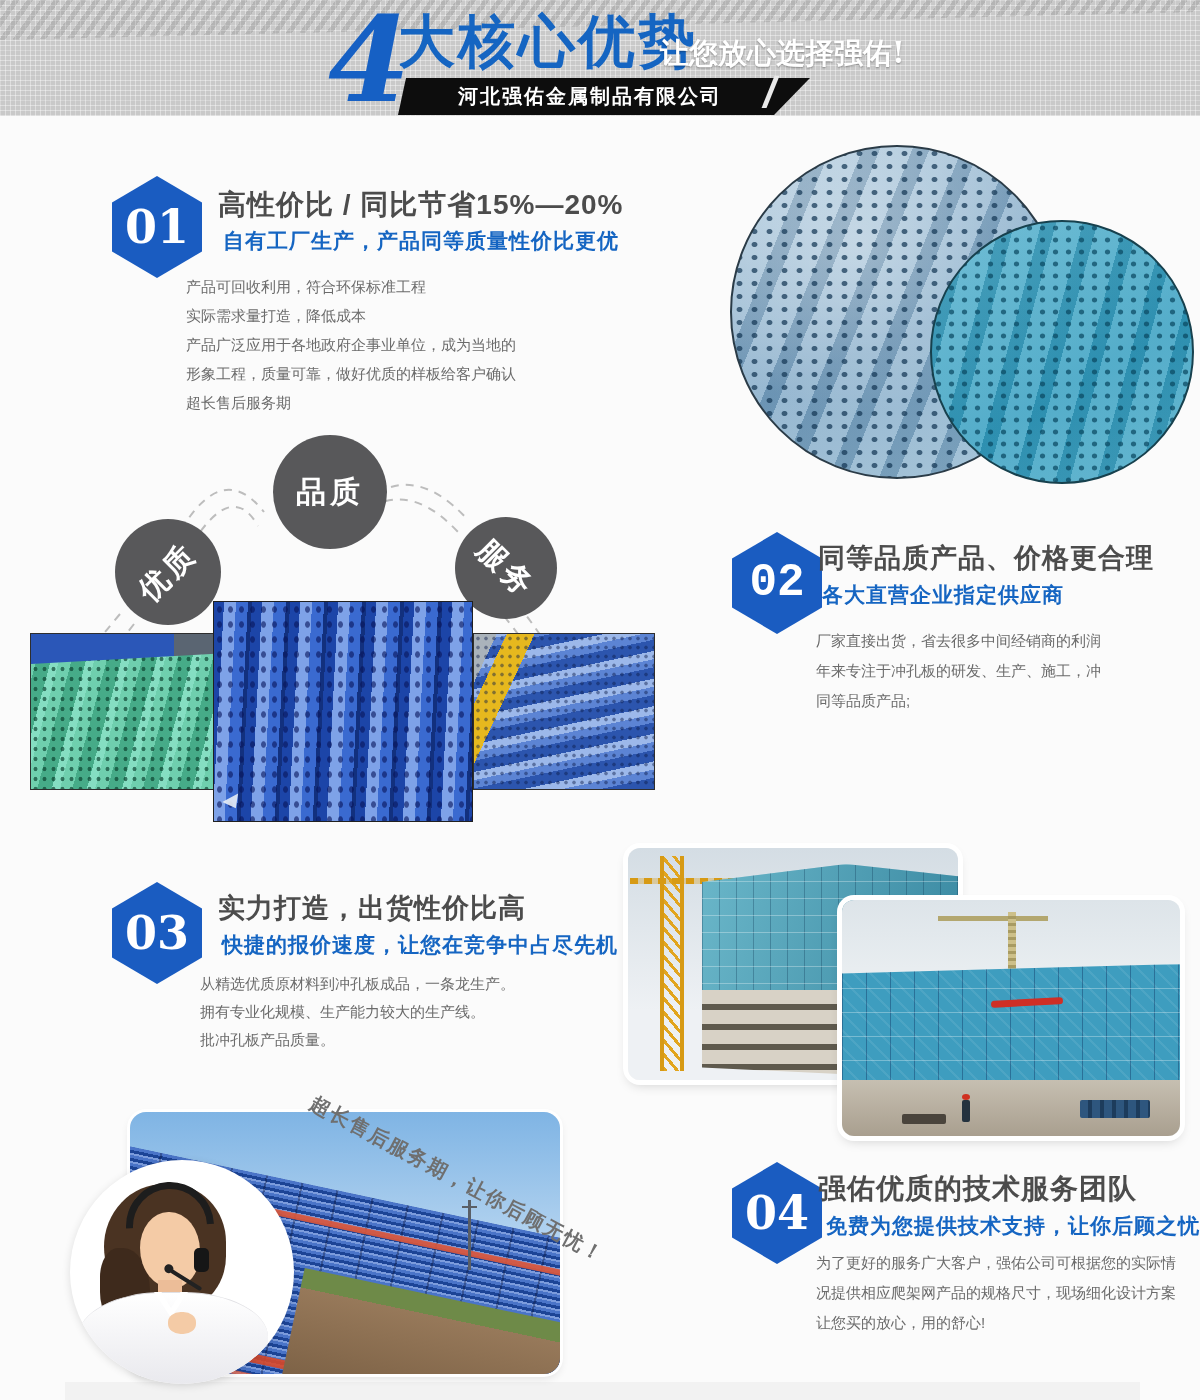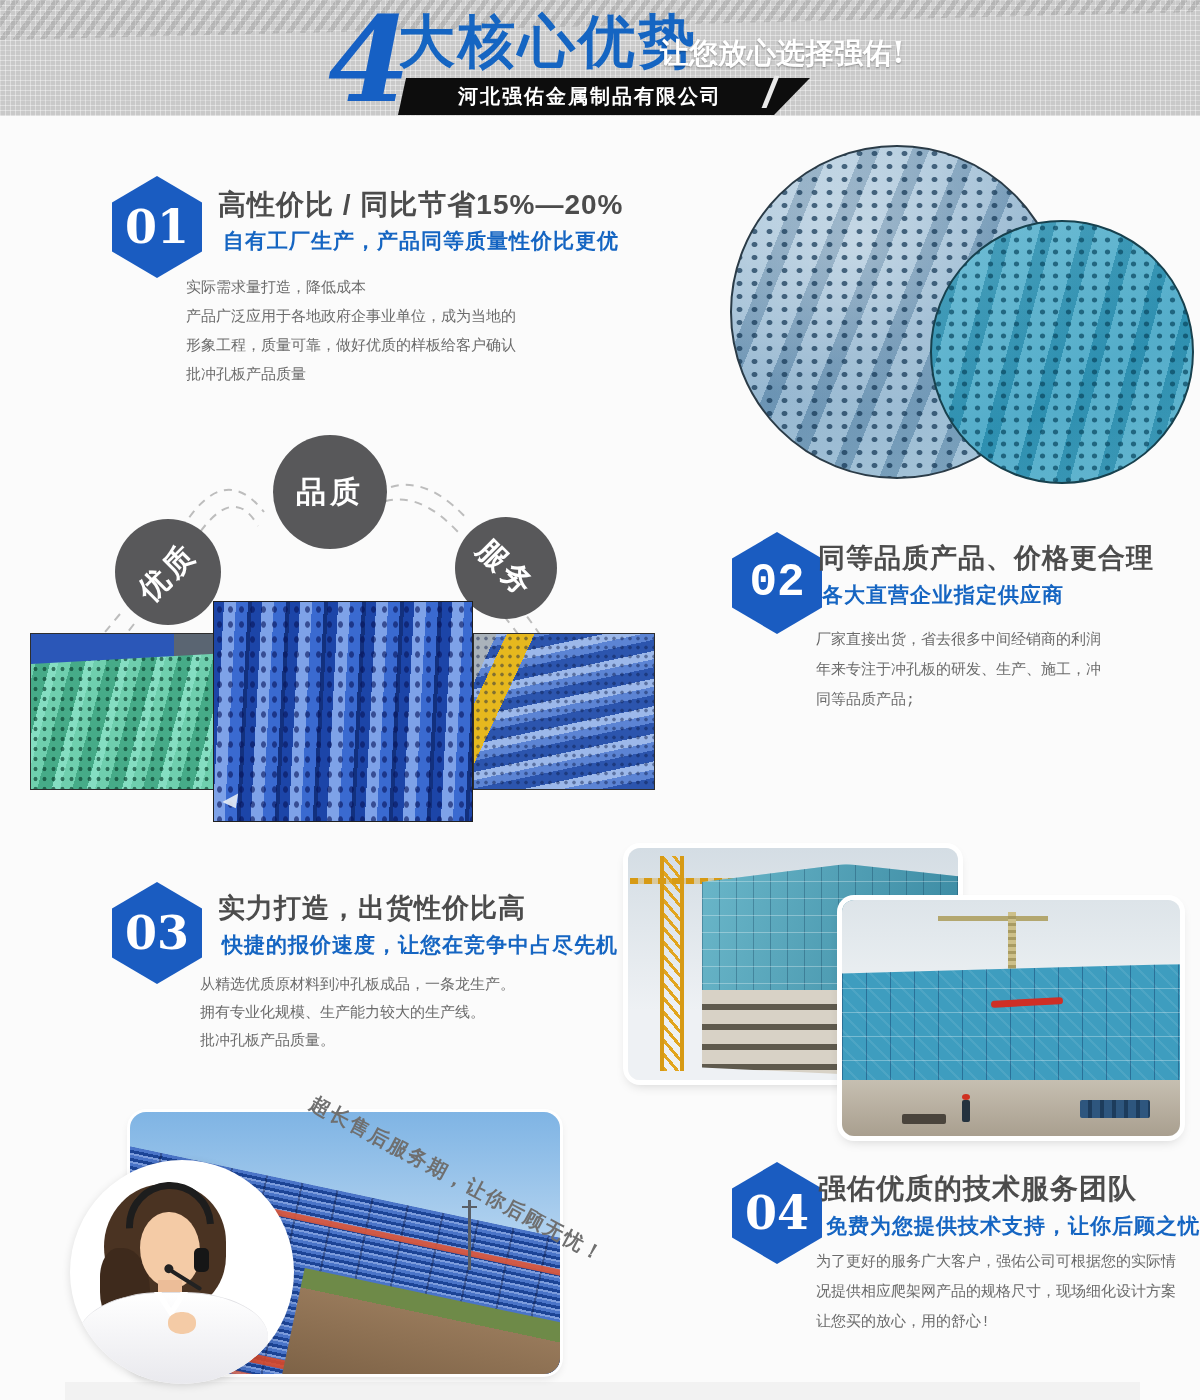--- a/index.html
+++ b/index.html
@@ -60,21 +60,21 @@
   .hex {
     position:absolute; width:90px; height:102px; background:#1a5cc1;
     clip-path:polygon(50% 0,100% 26%,100% 74%,50% 100%,0 74%,0 26%);
     display:flex; align-items:center; justify-content:center;
     color:#fff; font:700 46px "DejaVu Serif", serif;
   }
   .adv-title { position:absolute; font:700 28px "Liberation Sans", sans-serif; color:#4c4c4c; letter-spacing:1px; white-space:nowrap; }
   .adv-sub   { position:absolute; font:700 21px "DejaVu Serif", serif; color:#1565c2; letter-spacing:1px; white-space:nowrap; }
   .adv-body  { position:absolute; font:400 15px "Liberation Sans", sans-serif; color:#6b6b6b; }
   .adv-body div { white-space:nowrap; }
-  .lh29 div { line-height:29px; } .lh30 div { line-height:30px;font-family:Liberation Mono, monospace; } .lh28 div { line-height:28px; }
+  .lh29 div { line-height:29px; } .lh30 div { line-height:30px; } .lh28 div { line-height:28px; }
 
   
   .vcircle {
     position:absolute; border-radius:50%; background:#58585a;
     display:flex; align-items:center; justify-content:center;
     color:#fff; font:700 30px "Liberation Sans", sans-serif; letter-spacing:4px;
     z-index:2;
   }
   .vc-center { left:273px; top:435px; width:114px; height:114px; }
   .vc-left   { left:115px; top:519px; width:106px; height:106px; }
@@ -276,24 +276,25 @@
     </div>
     <div class="banner-slash"></div>
   </div>
 
   <div class="hex" style="left:112px; top:176px;">
     <span>01</span>
   </div>
   <div class="adv-title" style="left:218px; top:186px;">高性价比 / 同比节省15%—20%</div>
   <div class="adv-sub" style="left:223px; top:227px;">自有工厂生产，产品同等质量性价比更优</div>
   <div class="adv-body lh29" style="left:186px; top:272px;">
+    <div>产品可回收利用，符合环保标准工程</div>
     <div>实际需求量打造，降低成本</div>
     <div>产品广泛应用于各地政府企事业单位，成为当地的</div>
     <div>形象工程，质量可靠，做好优质的样板给客户确认</div>
-    <div>批冲孔板产品质量</div>
+    <div>超长售后服务期</div>
   </div>
 
   <div class="pcircle pc-big"></div>
   <div class="pcircle pc-small"></div>
 
   <svg class="dashes" width="560" height="270" viewBox="0 0 560 270">
     <g fill="none" stroke="#bdbdbd" stroke-width="2" stroke-dasharray="8 7">
       <path d="M 141 122 Q 183 52 224 104"></path>
       <path d="M 152 136 Q 192 72 218 118"></path>
       <path d="M 314 104 Q 368 46 428 112"></path>

